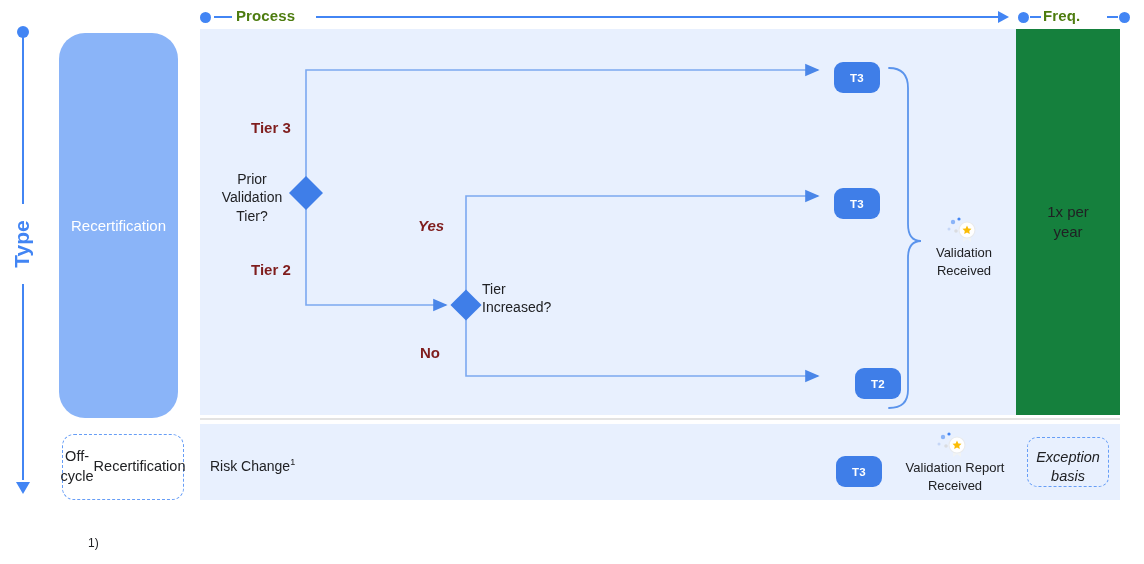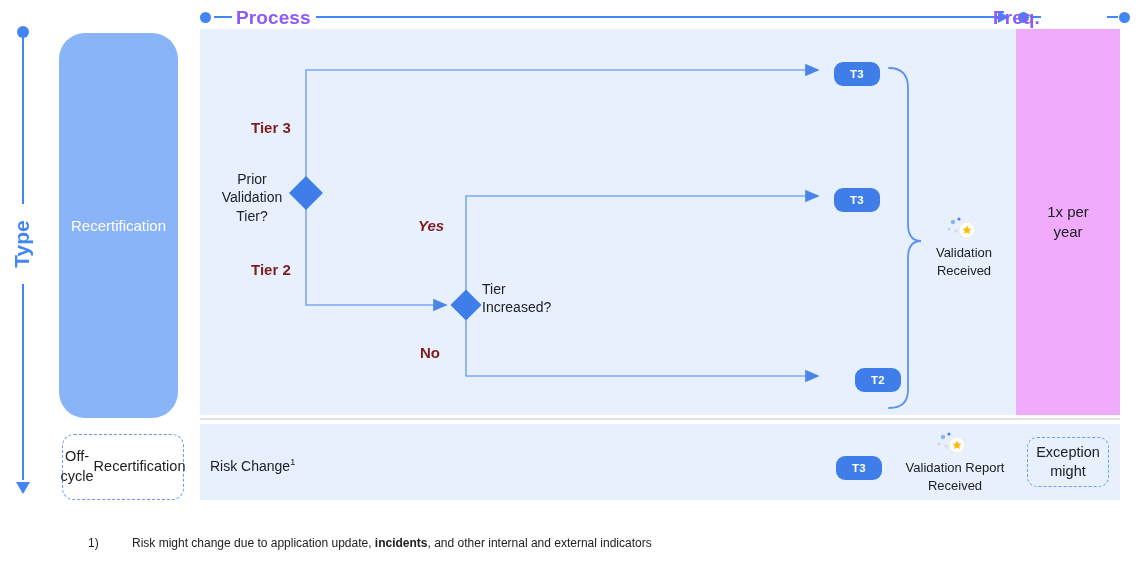--- a/index.html
+++ b/index.html
@@ -25,22 +25,22 @@
     border-radius: 50%;
     background: #4285f4;
   }
   .axis-line {
     position: absolute;
     height: 2px;
     background: #4285f4;
   }
   .axis-label {
     position: absolute;
-    color: #8b5cf6;
-    font-size: 19px;
+    color: #4d7c0f;
+    font-size: 15px;
     font-weight: bold;
     letter-spacing: .1px;
     white-space: nowrap;
   }
   .axis-arrow {
     position: absolute;
     width: 0; height: 0;
     border-top: 6px solid transparent;
     border-bottom: 6px solid transparent;
     border-left: 11px solid #4285f4;
@@ -122,21 +122,21 @@
     background: #e8f0fe;
   }
   #row-separator {
     left: 200px; top: 418px;
     width: 920px; height: 2px;
     background: #e3e3e3;
   }
   #freq-main {
     left: 1016px; top: 29px;
     width: 104px; height: 386px;
-    background: #f0abfc;
+    background: #15803d;
     display: flex;
     align-items: center;
     justify-content: center;
   }
   #freq-main .freq-text {
     text-align: center;
     font-size: 15px;
     line-height: 1.35;
   }
   #freq-offcycle {
@@ -147,25 +147,26 @@
     align-items: center;
     justify-content: center;
   }
   #exception-box {
     width: 82px; height: 50px;
     border: 1.6px dashed #669df6;
     border-radius: 10px;
     display: flex;
     flex-direction: column;
     align-items: center;
-    justify-content: center;
+    justify-content: flex-end;
     font-size: 14.5px;
     line-height: 1.3;
     text-align: center;
     box-sizing: border-box;
+    font-style: italic;
   }
 
   
   .flow-svg { position: absolute; left: 0; top: 0; overflow: visible; }
 
   .node-label {
     position: absolute;
     text-align: center;
     font-size: 14px;
     line-height: 1.32;
@@ -174,21 +175,21 @@
   }
   .branch-label {
     position: absolute;
     font-size: 15px;
     font-weight: bold;
     color: #7f1d1d;
     white-space: nowrap;
   }
   .tier-badge {
     position: absolute;
-    width: 46px; height: 24px;
+    width: 46px; height: 31px;
     background: #3f7ee8;
     border-radius: 9px;
     color: #ffffff;
     font-size: 11.5px;
     font-weight: bold;
     display: flex;
     align-items: center;
     justify-content: center;
     letter-spacing: .3px;
   }
@@ -221,21 +222,21 @@
 <body>
 
 <div class="abs" id="axis-header">
   <span class="axis-dot" style="left:200px; top:12px;"></span>
   <span class="axis-line" style="left:214px; top:16px; width:18px;"></span>
   <span class="axis-label" style="left:236px; top:7px;">Process</span>
   <span class="axis-line" style="left:316px; top:16px; width:684px;"></span>
   <span class="axis-arrow" style="left:998px; top:11px;"></span>
   <span class="axis-dot" style="left:1018px; top:12px;"></span>
   <span class="axis-line" style="left:1030px; top:16px; width:11px;"></span>
-  <span class="axis-label" style="left:993px; top:7px;">Freq.</span>
+  <span class="axis-label" style="left:1043px; top:7px;">Freq.</span>
   <span class="axis-line" style="left:1107px; top:16px; width:11px;"></span>
   <span class="axis-dot" style="left:1119px; top:12px;"></span>
 </div>
 
 <div class="abs" id="type-axis">
   <span class="v-dot"></span>
   <span class="v-line"></span>
   <span class="v-arrow"></span>
   <span class="v-label">Type</span>
 </div>
@@ -336,20 +337,19 @@
 
 <div class="abs" id="freq-main">
   <div class="freq-text">
     <div>1x per</div>
     <div>year</div>
   </div>
 </div>
 <div class="abs" id="freq-offcycle">
   <div id="exception-box">
     <span>Exception</span>
-    <span>might</span>
+    <span>basis</span>
   </div>
 </div>
 
 <div class="abs" id="footnote">
   <span class="fn-marker">1)</span>
-  <span class="fn-text"><span>Risk might change due to application update, </span><b>incidents</b><span>, and other internal and external indicators</span></span>
 </div>
 
 </body></html>

